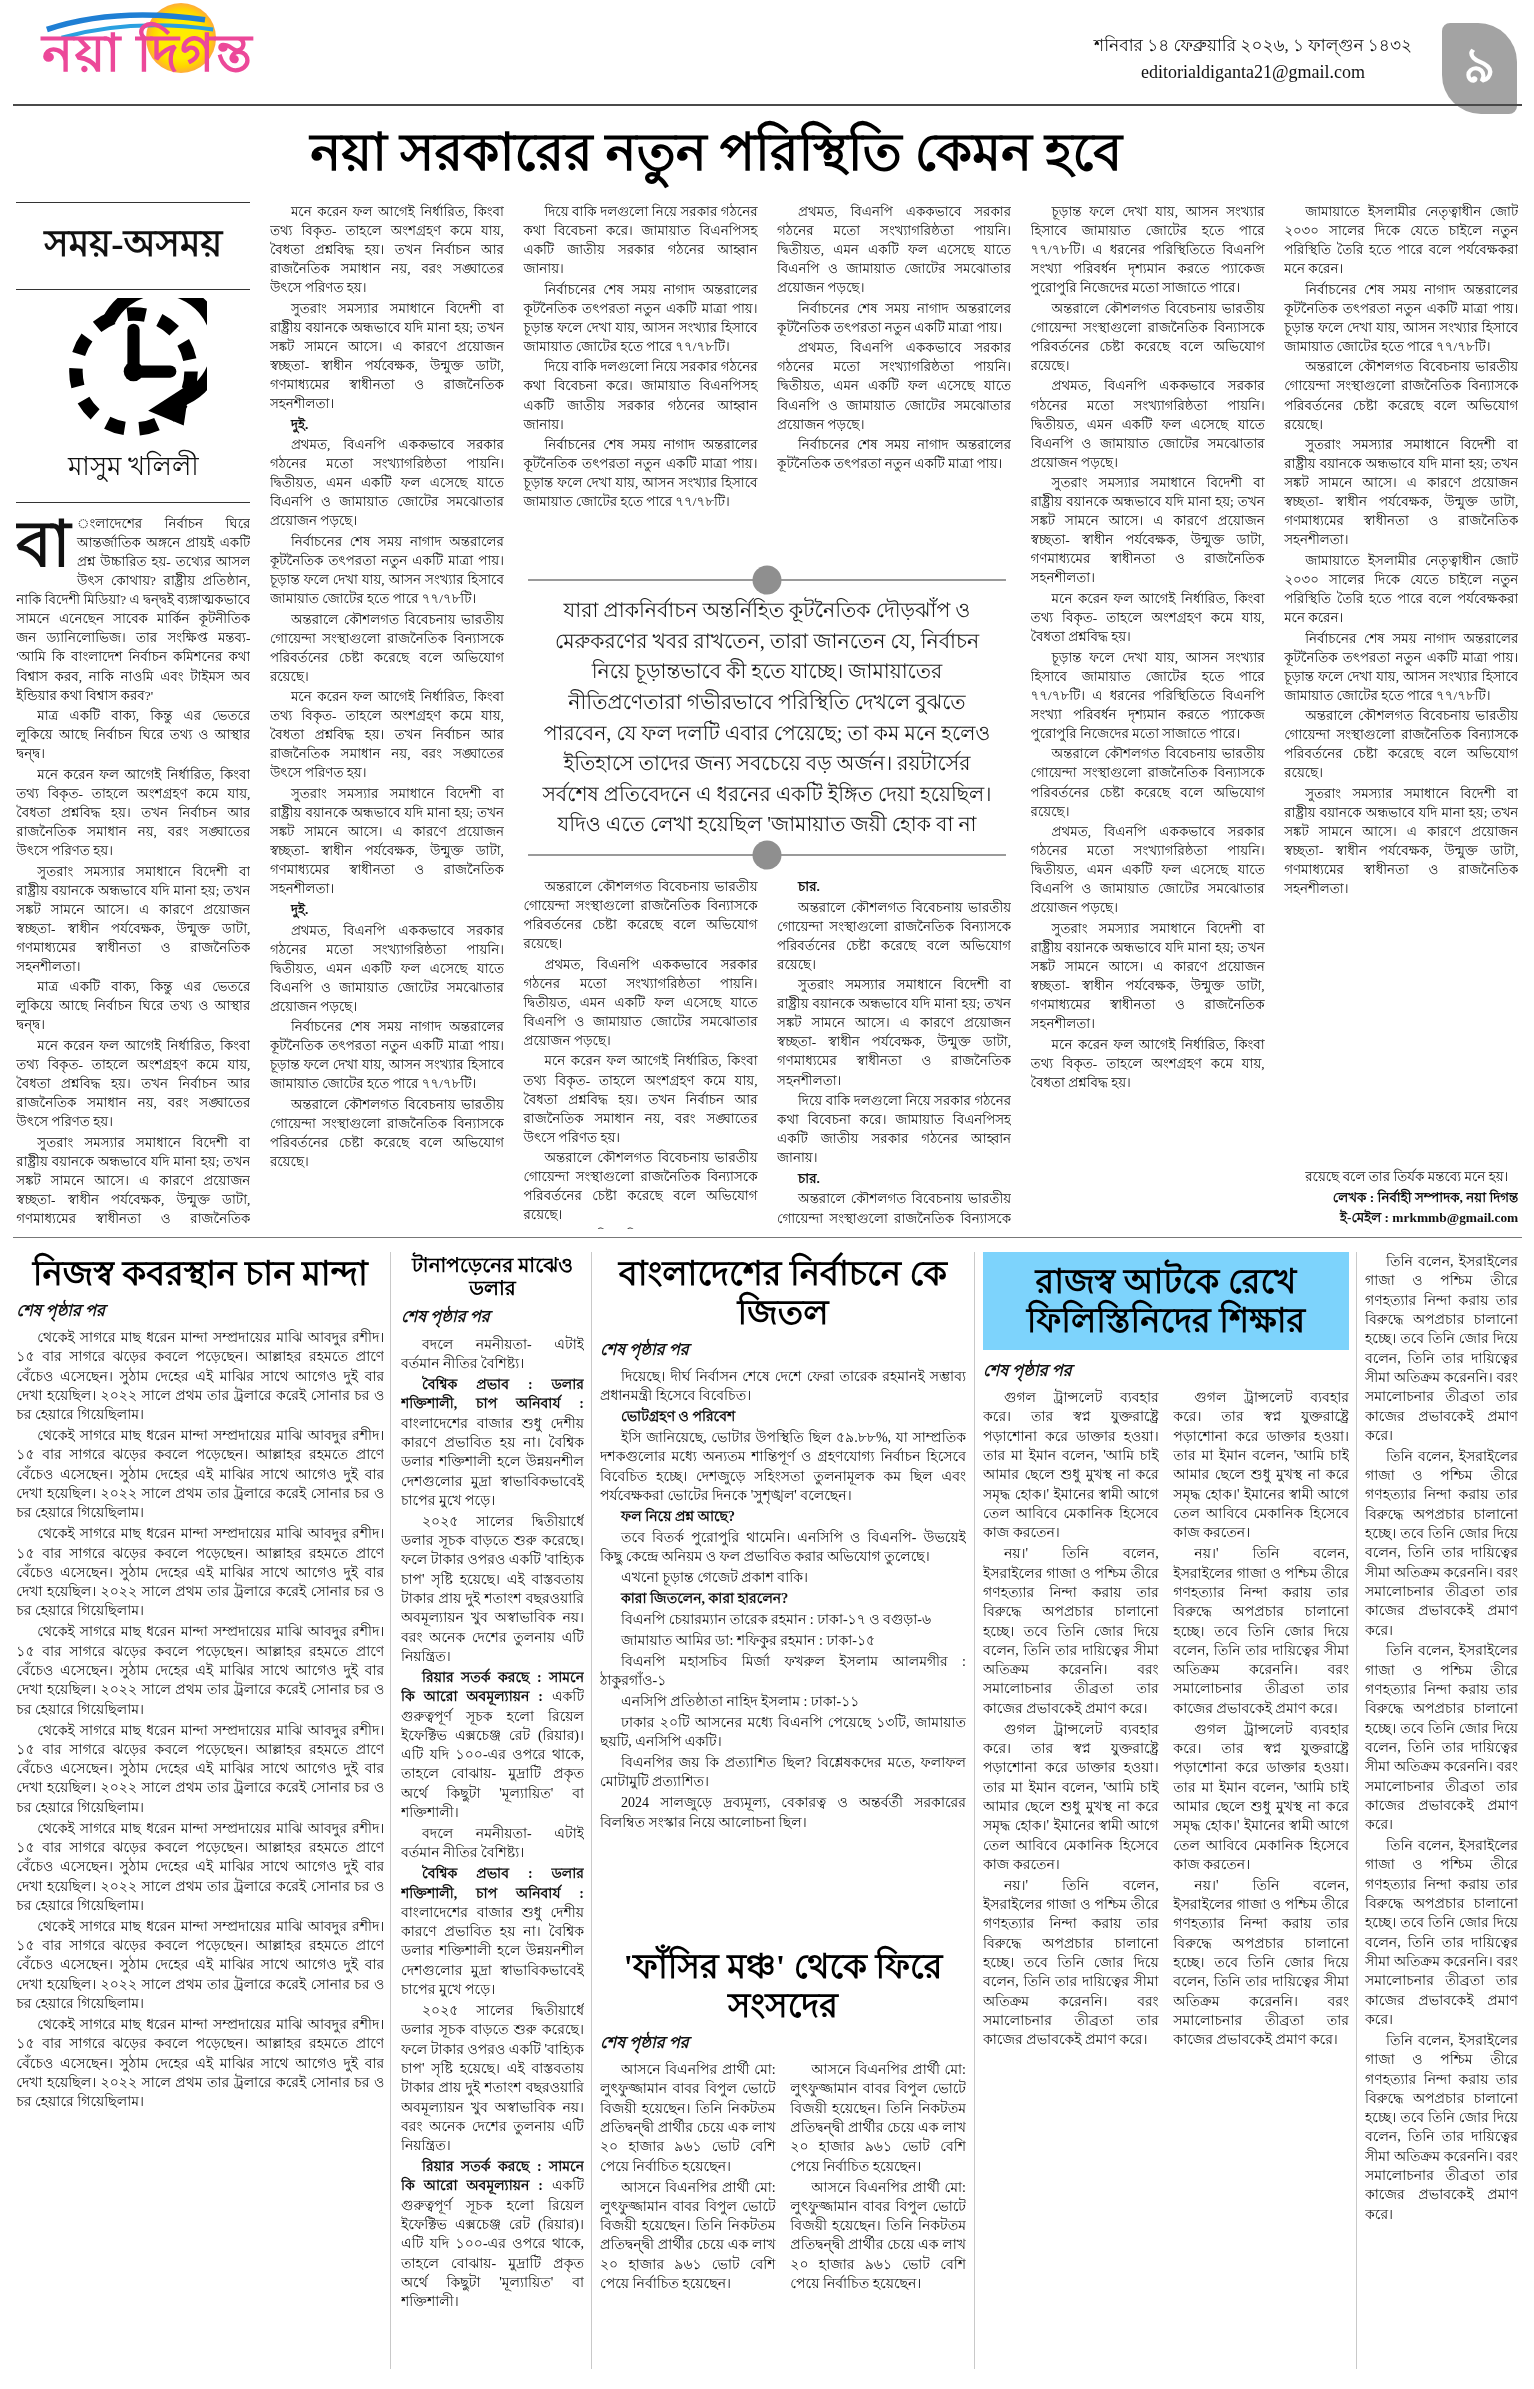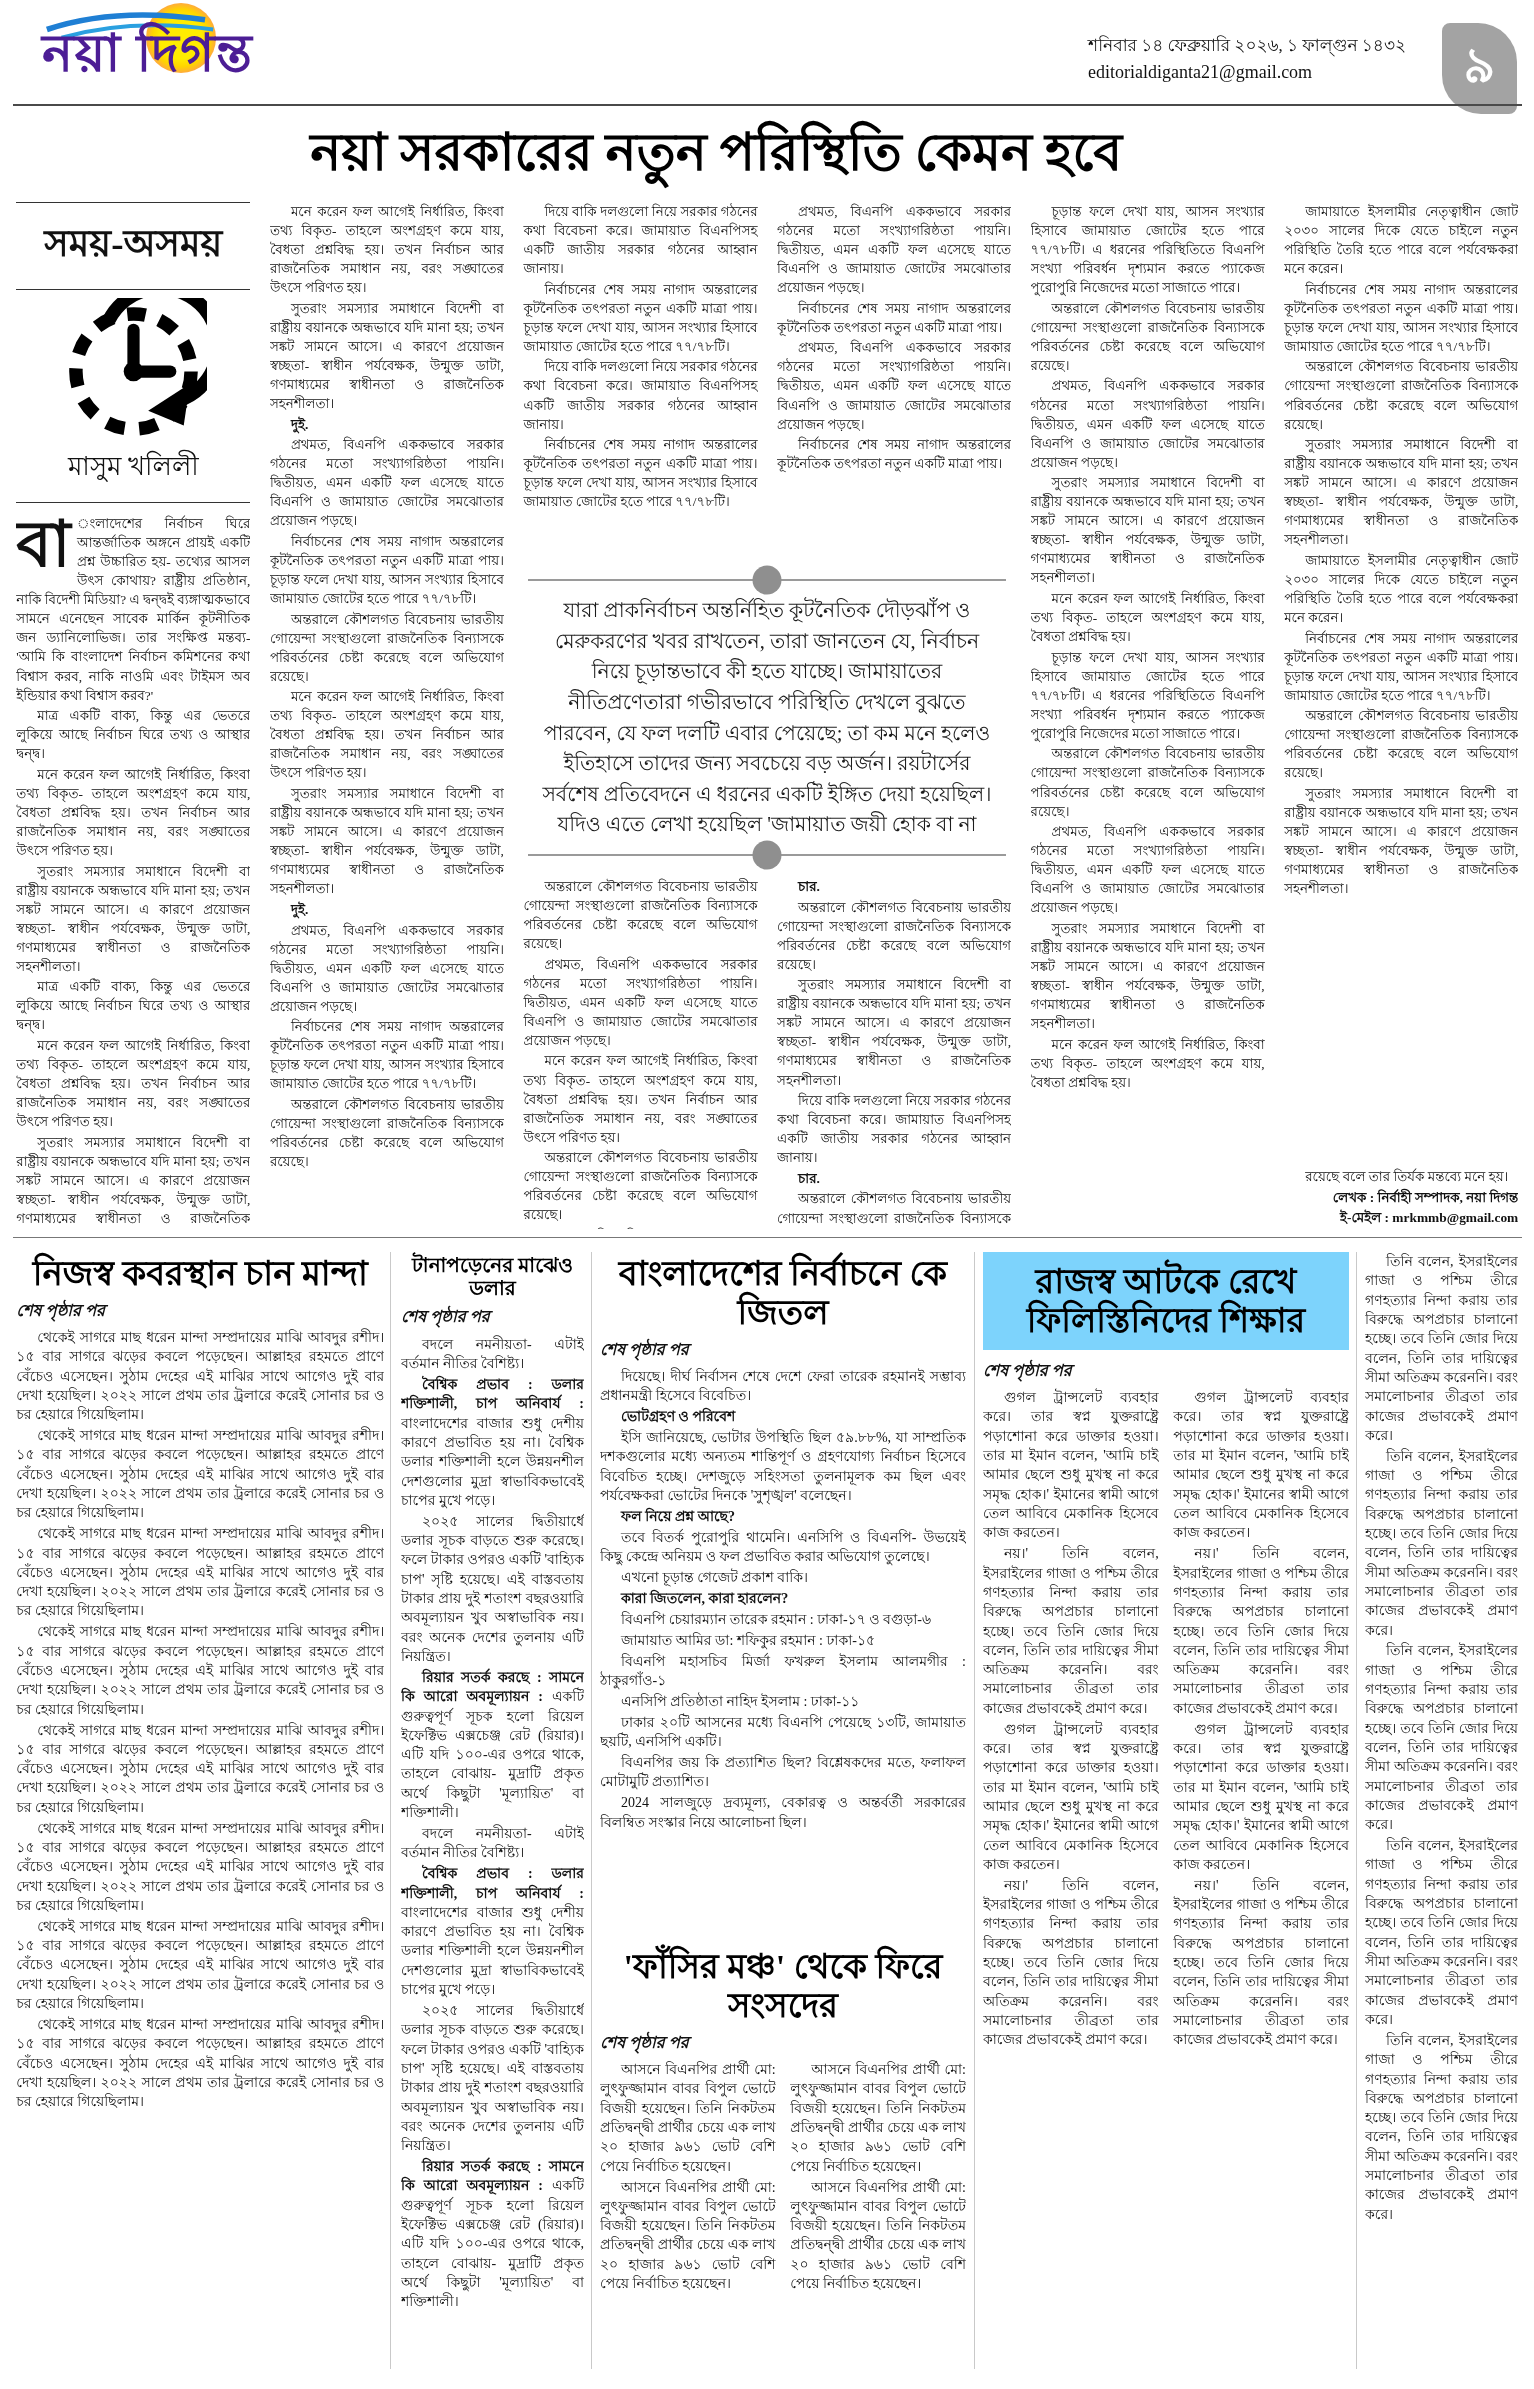--- a/index.html
+++ b/index.html
@@ -3,22 +3,22 @@
 <meta charset="utf-8">
 <style>
   html,body{margin:0;padding:0;background:#e8e8e8;}
   .page{position:relative;width:1535px;height:2389px;background:#ffffff;overflow:hidden;
         font-family:"Liberation Serif","DejaVu Serif",serif;color:#111;}
   
   .masthead{position:absolute;left:42px;top:13px;width:383px;height:81px;}
   .sun{position:absolute;left:104px;top:-9.8px;width:70px;height:70px;border-radius:50%;
        background:radial-gradient(circle,#ffec00 42%,#ffd400 58%,rgba(255,157,46,.9) 72%,rgba(255,157,46,0) 82%);}
   .swoosh{position:absolute;left:0px;top:-8.1px;width:269px;height:36px;}
-  .logo-text{position:absolute;left:0;top:14.7px;font-size:52px;font-weight:900;letter-spacing:1.6px;color:#4c1d95;line-height:1;}
-  .dateblock{position:absolute;right:129px;top:33px;text-align:left;line-height:1.5;}
+  .logo-text{position:absolute;left:0;top:14.7px;font-size:52px;font-weight:900;letter-spacing:1.6px;color:#ec4899;line-height:1;}
+  .dateblock{position:absolute;right:123px;top:33px;text-align:center;line-height:1.5;}
   .date-line{font-size:17px;}
   .email-line{font-size:18px;font-family:"Liberation Serif",serif;}
   .page-badge{position:absolute;right:18px;top:23px;width:75px;height:91px;background:#a3a3a3;
               border-radius:8.1px 39px 8.1px 39px;display:flex;align-items:center;justify-content:center;
               color:#fff;font-size:49px;font-weight:700;}
   .rule-top{position:absolute;left:13px;right:13px;top:104px;height:1.6px;background:#4a4a4a;}
   
   .main-headline{position:absolute;left:16.3px;top:112px;width:1400px;text-align:center;
                  font-size:52px;font-weight:800;color:#000;}
   

